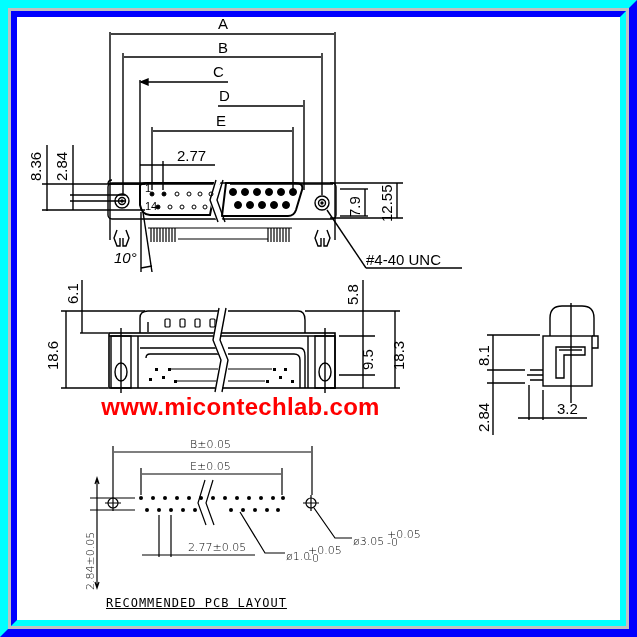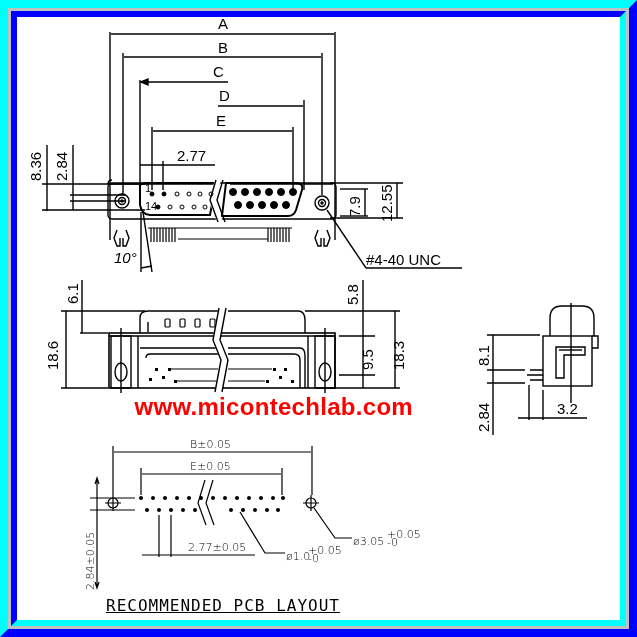--- a/index.html
+++ b/index.html
@@ -9,24 +9,24 @@
     border-right: 8px solid #0000ff; border-bottom: 8px solid #0000ff; }
   .frame-mid { position: absolute; left: 8px; top: 8px; right: 8px; bottom: 8px; box-sizing: border-box;
     border: 3px solid #c0c0c0; }
   .frame-in { position: absolute; left: 11px; top: 11px; right: 11px; bottom: 11px; box-sizing: border-box;
     border-top: 6px solid #0000ff; border-left: 6px solid #0000ff;
     border-right: 6px solid #00ffff; border-bottom: 6px solid #00ffff; background: #fff; }
   svg { position: absolute; left: 0; top: 0; }
   .dim { font-family: "Liberation Sans", sans-serif; font-size: 15px; fill: #000; }
   .dimsm { font-family: "Liberation Sans", sans-serif; font-size: 11px; fill: #000; }
   .thin { font-family: "DejaVu Sans", sans-serif; font-size: 11px; fill: #000; font-weight: 300; }
-  .watermark { position: absolute; left: 68px; top: 393px; width: 345px; text-align: right;
+  .watermark { position: absolute; left: 68px; top: 393px; width: 345px; text-align: center;
     font-family: "Liberation Sans", sans-serif; font-weight: bold; font-size: 24px; color: #ff0000; letter-spacing: 0.3px; }
   .pcb-title { position: absolute; left: 106px; top: 596px; font-family: "DejaVu Sans Mono", monospace;
-    font-size: 16px; color: #000; text-decoration: underline; letter-spacing: 1px; font-weight: 300; }
+    font-size: 12px; color: #000; text-decoration: underline; letter-spacing: 1px; font-weight: 300; }
 </style>
 </head>
 <body>
 
 <div class="frame"></div>
 <div class="frame-mid"></div>
 <div class="frame-in"></div>
 
 <svg width="637" height="637" viewBox="0 0 637 637" fill="none" stroke="#000" stroke-width="1.4">
 

